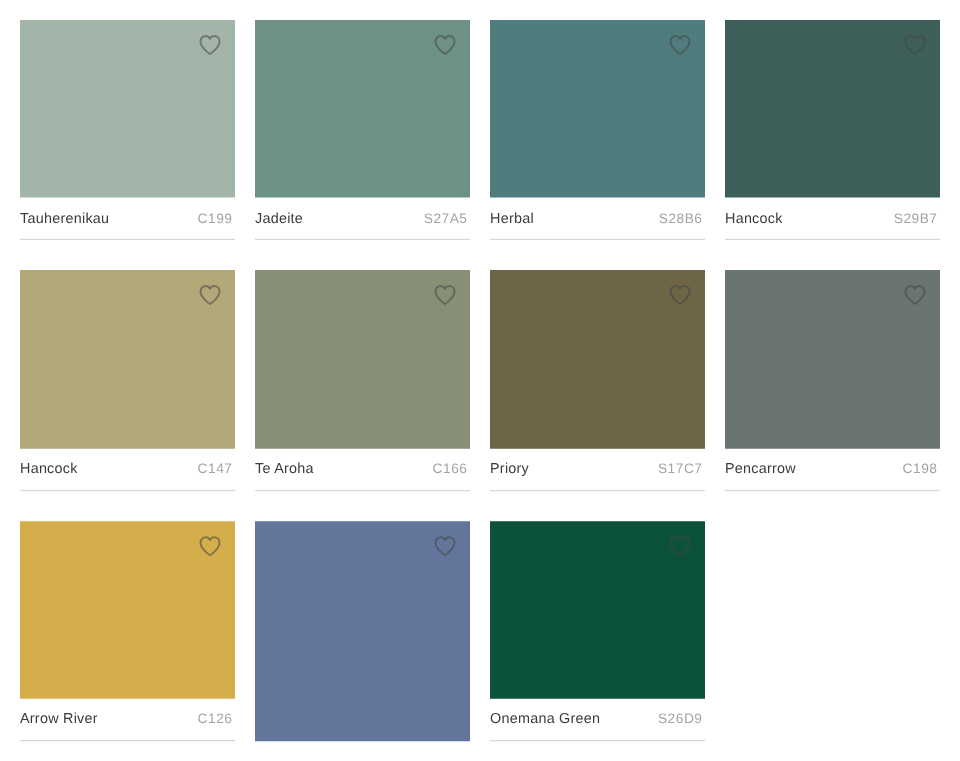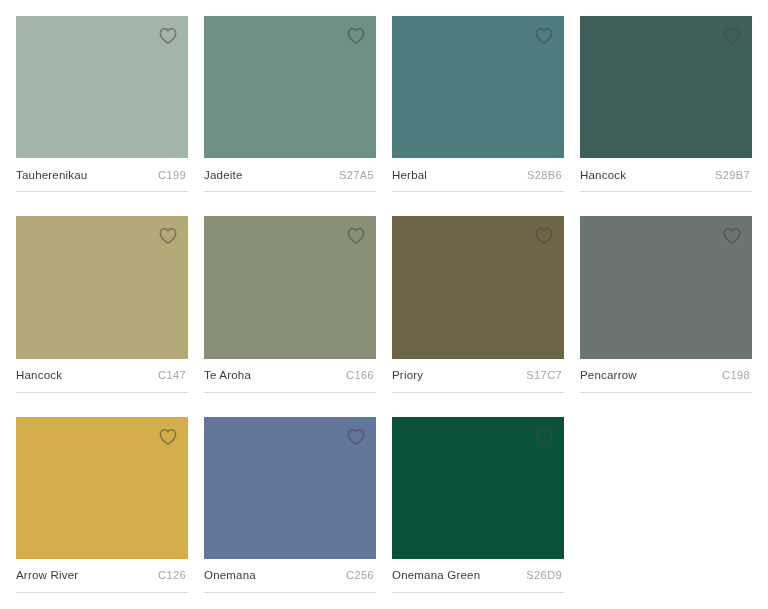--- a/index.html
+++ b/index.html
@@ -211,24 +211,20 @@
       </div>
     </div>
     <div class="swatch-card">
       <div class="swatch-chip" style="background-color: rgb(99, 117, 155);">
         <span class="favorite-icon">
           <svg viewBox="0 0 22 22" xmlns="http://www.w3.org/2000/svg">
             <path d="M11 18.2 C11 18.2 3.4 13.2 3.4 8.2 C3.4 5.6 5.3 3.8 7.5 3.8 C9.1 3.8 10.3 4.7 11 5.9 C11.7 4.7 12.9 3.8 14.5 3.8 C16.7 3.8 18.6 5.6 18.6 8.2 C18.6 13.2 11 18.2 11 18.2 Z"></path>
           </svg>
         </span>
       </div>
-      <div class="swatch-meta">
-        <span class="swatch-name">Onemana</span>
-        <span class="swatch-code">C256</span>
-      </div>
     </div>
     <div class="swatch-card">
       <div class="swatch-chip" style="background-color: rgb(12, 82, 57);">
         <span class="favorite-icon">
           <svg viewBox="0 0 22 22" xmlns="http://www.w3.org/2000/svg">
             <path d="M11 18.2 C11 18.2 3.4 13.2 3.4 8.2 C3.4 5.6 5.3 3.8 7.5 3.8 C9.1 3.8 10.3 4.7 11 5.9 C11.7 4.7 12.9 3.8 14.5 3.8 C16.7 3.8 18.6 5.6 18.6 8.2 C18.6 13.2 11 18.2 11 18.2 Z"></path>
           </svg>
         </span>
       </div>
       <div class="swatch-meta">

